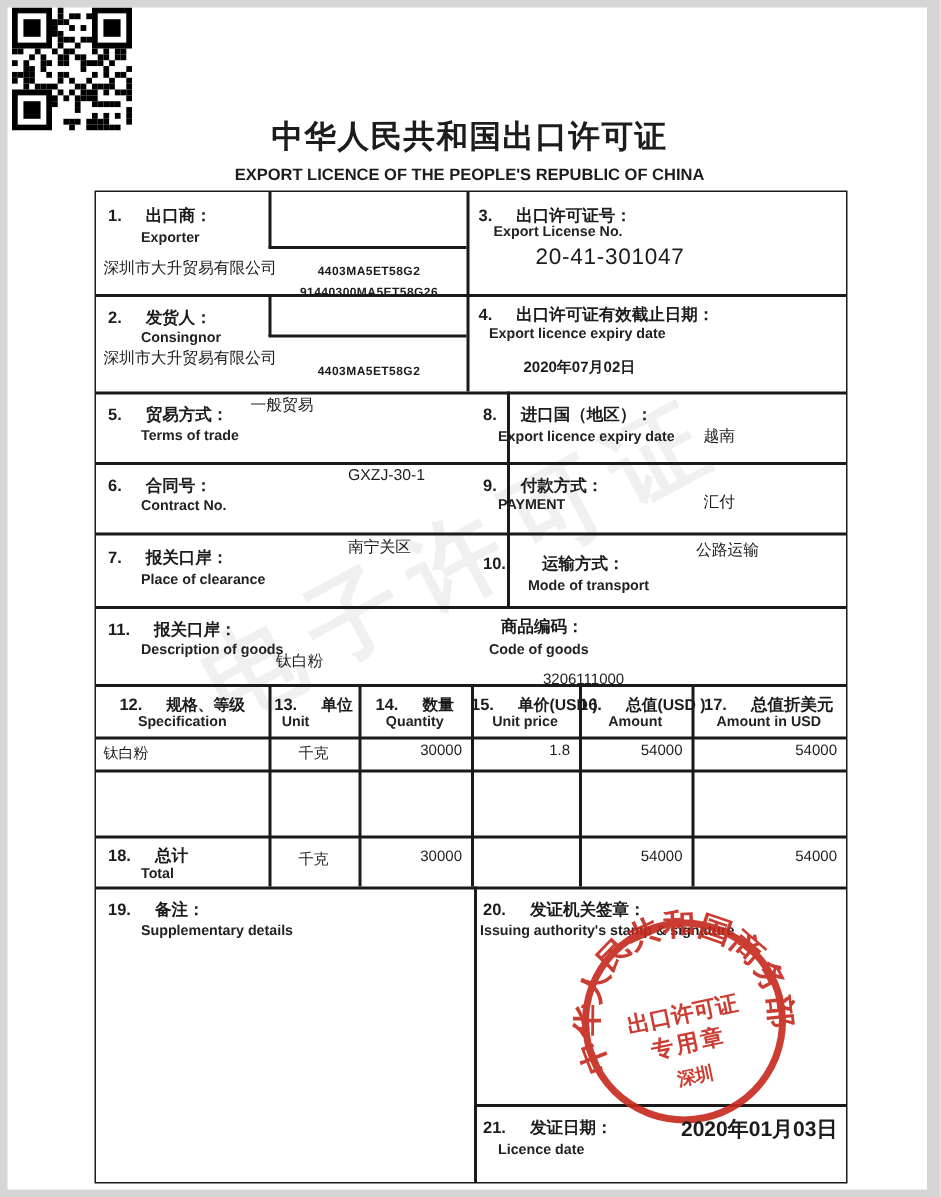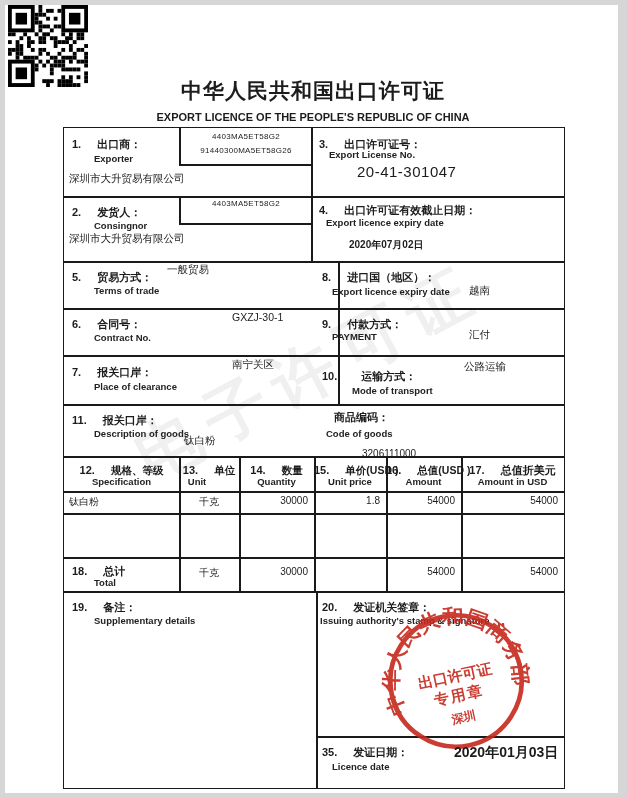--- a/index.html
+++ b/index.html
@@ -13,21 +13,21 @@
   }
   #page{
     position:absolute;left:5px;top:5px;width:613px;height:788px;
     background:#ffffff;
   }
   .abs{position:absolute;white-space:nowrap;}
   .zh{font-weight:bold;font-size:11px;margin-left:12px;}
   .no{font-weight:bold;font-size:11px;margin-right:4px;}
   .en{font-weight:bold;font-size:9.5px;color:#222;}
   .val{font-size:10.5px;font-weight:normal;}
-  .code{font-size:8px;font-weight:normal;letter-spacing:0.3px;}
+  .code{font-size:8px;font-weight:bold;letter-spacing:0.3px;margin-top:44px;}
   #doc-title{left:58px;top:72px;width:500px;text-align:center;font-size:21px;font-weight:bold;letter-spacing:1px;}
   #doc-subtitle{left:58px;top:106px;width:500px;text-align:center;font-size:11px;font-weight:bold;}
   #licence-table{
     position:absolute;left:58px;top:122px;width:500px;height:660px;
     border:1.5px solid #1a1a1a;box-sizing:content-box;
   }
   .hline{position:absolute;height:1.5px;background:#1a1a1a;}
   .vline{position:absolute;width:1.5px;background:#1a1a1a;}
   .ctr{text-align:center;}
   .rt{text-align:right;}
@@ -314,18 +314,18 @@
           <text font-size="21" font-weight="bold" fill="#c6281c">
             <textPath href="#stampArc" startOffset="0" textLength="234" lengthAdjust="spacingAndGlyphs">中华人民共和国商务部</textPath>
           </text>
           <text x="80" y="80" text-anchor="middle" font-size="16" font-weight="bold">出口许可证</text>
           <text x="80" y="101" text-anchor="middle" font-size="16" font-weight="bold" letter-spacing="2">专用章</text>
           <text x="80" y="124" text-anchor="middle" font-size="13" font-weight="bold">深圳</text>
         </g>
       </svg>
     </div>
 
-    <div class="abs" style="left:258px;top:614px"><span class="no">35.</span><span class="zh">发证日期：</span></div>
+    <div class="abs" style="left:258px;top:614px"><span class="no">21.</span><span class="zh">发证日期：</span></div>
     <div class="abs en" style="left:268px;top:633px">Licence date</div>
     <div class="abs val" style="left:390px;top:616px;font-weight:bold;font-size:14px">2020年01月03日</div>
 
   </div>
 </div>
 
 </body></html>

